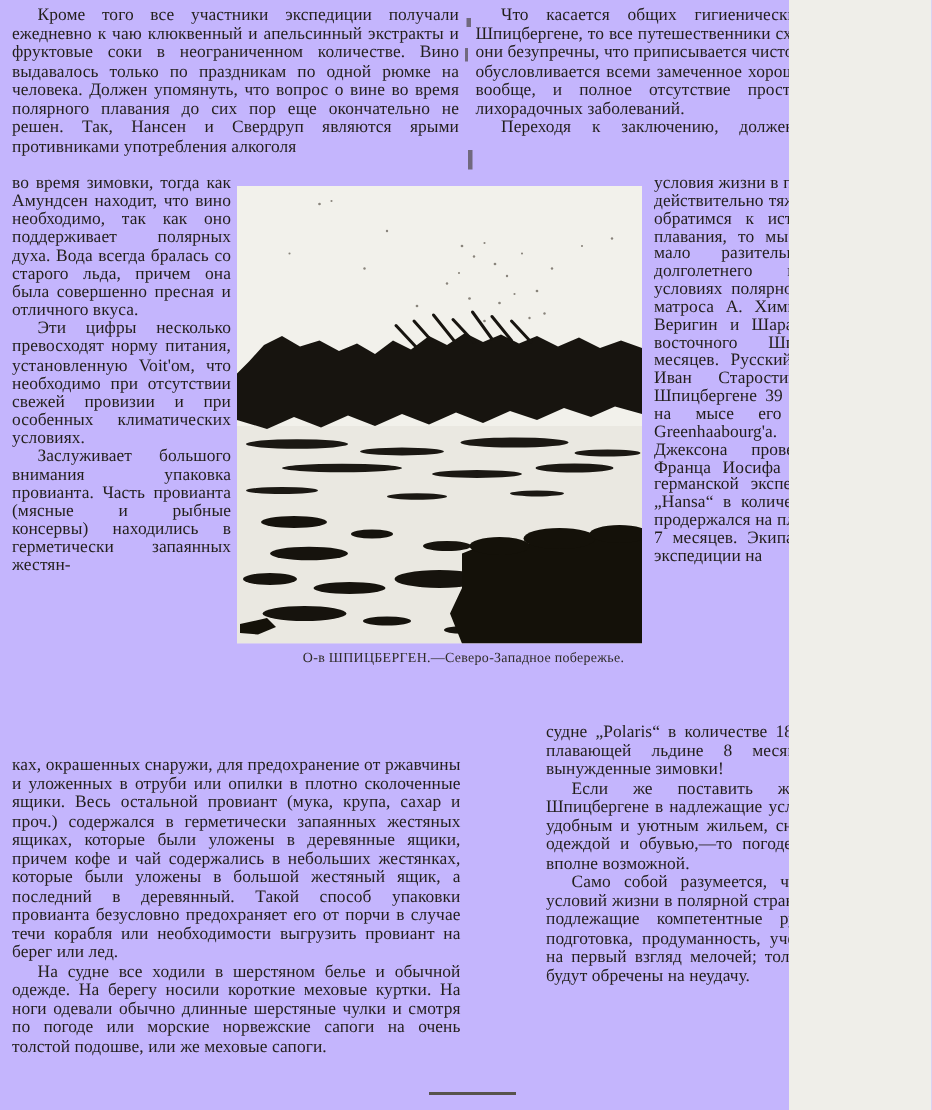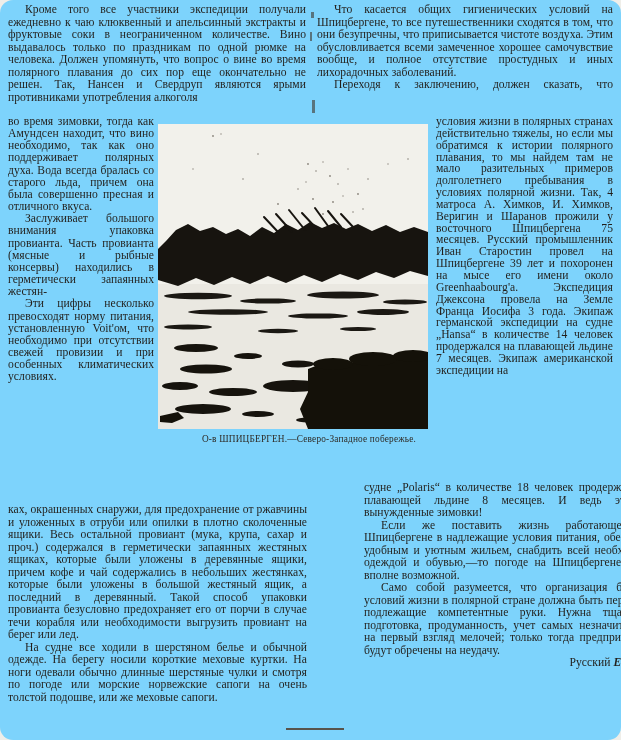--- a/index.html
+++ b/index.html
@@ -1,22 +1,21 @@
 <!DOCTYPE html>
 <html><head>
 <meta charset="utf-8">
 <style>
   html,body{margin:0;padding:0;}
   body{width:621px;height:740px;background:#efeee9;}
   .page{
-    position:relative;width:621px;height:740px;overflow:hidden;
-    background:#7dd3fc;
+    position:relative;width:526px;height:740px;overflow:hidden;
+    background:#c4b5fd;
     font-family:"Liberation Serif","DejaVu Serif",serif;
     color:#221f1b;
-    border-radius:13px;
   }
   .block{position:absolute;text-align:justify;font-size:11.6px;line-height:12.5px;letter-spacing:0.05px;}
   .block p{margin:0;padding:0;}
   .block p.indent{text-indent:17px;}
   .justlast{text-align-last:justify;}
   .lc-top{left:8px;top:4px;width:298px;}
   .lc-narrow{left:8px;top:116px;width:146px;line-height:12.15px;}
   .lc-bottom{left:8px;top:482px;width:299px;margin-top:22px;}
   .rc-top{left:317px;top:4px;width:296px;}
   .rc-narrow{left:436px;top:116px;width:177px;line-height:11.85px;}
@@ -39,22 +38,22 @@
 <body>
 
 <div class="page">
 
   <div class="block lc-top">
     <p class="indent">Кроме того все участники экспедиции получали ежедневно к чаю клюквенный и апельсинный экстракты и фруктовые соки в неограниченном количестве. Вино выдавалось только по праздникам по одной рюмке на человека. Должен упомянуть, что вопрос о вине во время полярного плавания до сих пор еще окончательно не решен. Так, Нансен и Свердруп являются ярыми противниками употребления алкоголя</p>
   </div>
 
   <div class="block lc-narrow">
     <p>во время зимовки, тогда как Амундсен находит, что вино необходимо, так как оно поддерживает полярных духа. Вода всегда бралась со старого льда, причем она была совершенно пресная и отличного вкуса.</p>
+    <p class="indent">Эти цифры несколько превосходят норму питания, установленную Voit'ом, что необходимо при отсутствии свежей провизии и при особенных климатических условиях.</p>
     <p class="indent">Заслуживает большого внимания упаковка провианта. Часть провианта (мясные и рыбные консервы) находились в герметически запаянных жестян-</p>
-    <p class="indent">Эти цифры несколько превосходят норму питания, установленную Voit'ом, что необходимо при отсутствии свежей провизии и при особенных климатических условиях.</p>
   </div>
 
   <div class="block lc-bottom">
     <p>ках, окрашенных снаружи, для предохранение от ржавчины и уложенных в отруби или опилки в плотно сколоченные ящики. Весь остальной провиант (мука, крупа, сахар и проч.) содержался в герметически запаянных жестяных ящиках, которые были уложены в деревянные ящики, причем кофе и чай содержались в небольших жестянках, которые были уложены в большой жестяный ящик, а последний в деревянный. Такой способ упаковки провианта безусловно предохраняет его от порчи в случае течи корабля или необходимости выгрузить провиант на берег или лед.</p>
     <p class="indent">На судне все ходили в шерстяном белье и обычной одежде. На берегу носили короткие меховые куртки. На ноги одевали обычно длинные шерстяные чулки и смотря по погоде или морские норвежские сапоги на очень толстой подошве, или же меховые сапоги.</p>
   </div>
 
   <div class="block rc-top">
     <p class="indent">Что касается общих гигиенических условий на Шпицбергене, то все путешественники сходятся в том, что они безупречны, что приписывается чистоте воздуха. Этим обусловливается всеми замеченное хорошее самочувствие вообще, и полное отсутствие простудных и иных лихорадочных заболеваний.</p>
     <p class="indent justlast">Переходя к заключению, должен сказать, что</p>

